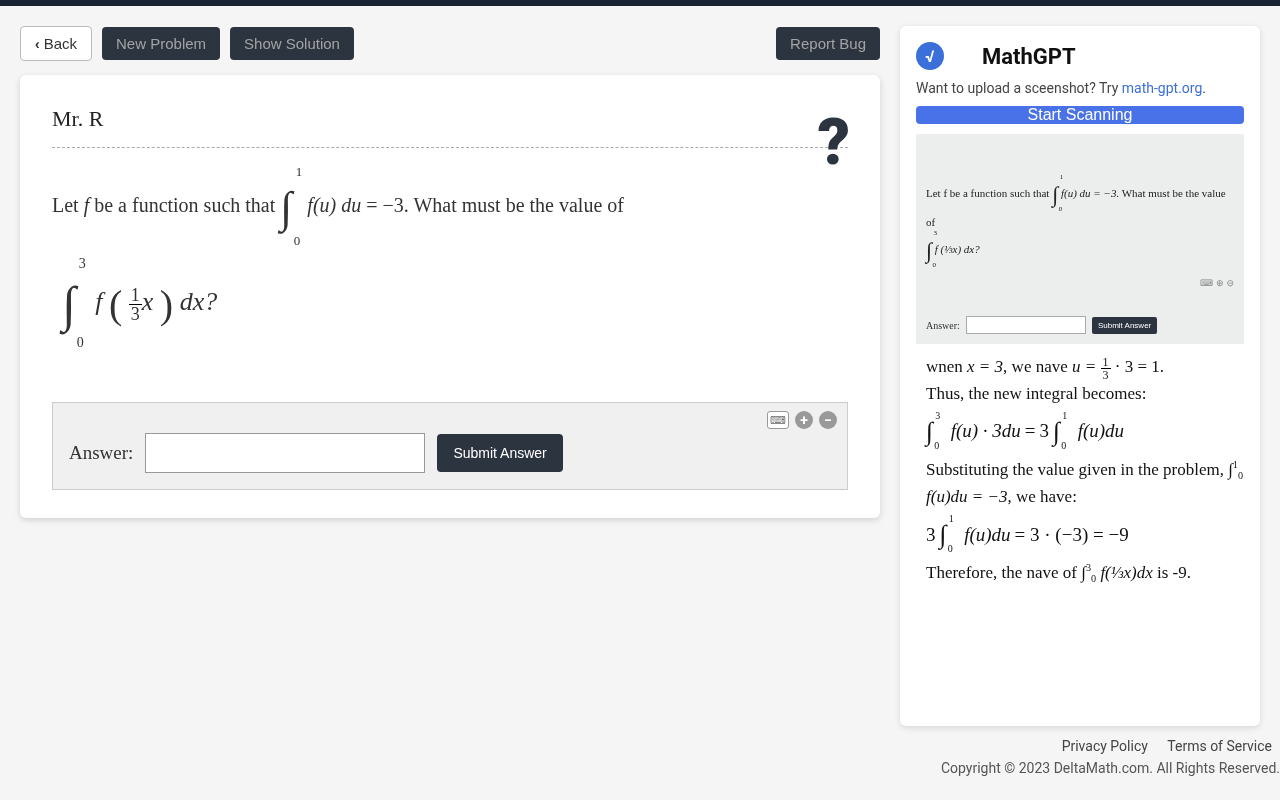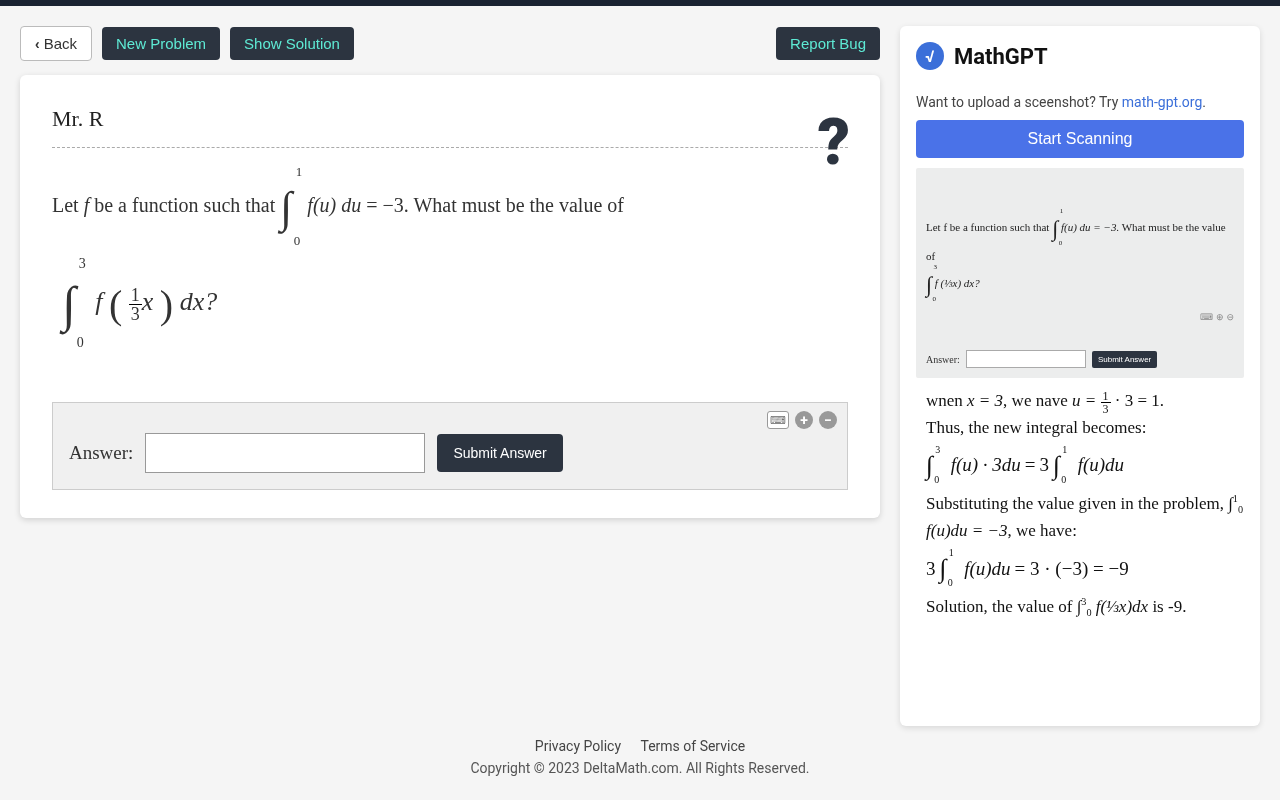--- a/index.html
+++ b/index.html
@@ -42,21 +42,21 @@
 .btn-outline {
   background: #fff;
   border: 1px solid #bbb;
   color: #333;
   display: flex;
   align-items: center;
   gap: 4px;
 }
 .btn-dark {
   background: #2c3440;
-  color: #5eead4;
+  color: #a3a3a3;
 }
 .toolbar-spacer { flex: 1; }
 .card {
   background: #fff;
   border-radius: 6px;
   padding: 28px 32px;
   box-shadow: 0 2px 6px rgba(0,0,0,0.15);
   position: relative;
 }
 .handwritten {
@@ -185,32 +185,31 @@
   align-items: center;
   justify-content: center;
   color: #fff;
   font-weight: bold;
   font-size: 16px;
 }
 .brand-name {
   font-size: 22px;
   font-weight: 700;
   color: #111;
+  margin-left: 28px;
 }
 .upload-text {
   font-size: 14px;
   color: #444;
-  margin-top: 14px;
 }
 .upload-text a { color: #3b6fd9; text-decoration: none; }
 .blue-btn {
   background: #4a72e8;
   color: #fff;
   border: none;
-  padding: 10px;
   border-radius: 4px;
   font-size: 16px;
   cursor: pointer;
   width: 100%;
 }
 .preview-box {
   background: #eceded;
   border-radius: 2px;
   min-height: 210px;
   padding: 12px 10px 10px 10px;
@@ -287,21 +286,21 @@
 .frac-inline {
   display: inline-flex;
   flex-direction: column;
   align-items: center;
   font-size: 12px;
   vertical-align: middle;
   line-height: 1;
 }
 .frac-inline .top { border-bottom: 1px solid #000; padding: 0 2px; }
 .footer {
-  text-align: center;
+  text-align: right;
   padding: 12px 0;
   font-size: 14px;
   color: #555;
 }
 .footer-links {
   margin-bottom: 6px;
 }
 .footer-links span {
   margin: 0 8px;
   color: #444;
@@ -452,21 +451,21 @@
       <div class="sol-eq">
         <span>3</span>
         <span style="position:relative;">
           <span class="int-small">∫</span>
           <span style="position:absolute;top:-4px;right:-7px;font-size:10px;">1</span>
           <span style="position:absolute;bottom:-2px;right:-6px;font-size:10px;">0</span>
         </span>
         &nbsp;&nbsp;<i>f(u)du</i>
         <span> = 3 · (−3) = −9</span>
       </div>
-      <span>Solution, the value of </span>
+      <span>Therefore, the nave of </span>
       <span>∫</span><span class="sup">3</span><span class="sub">0</span><i> f(⅓x)dx</i><span> is -9.</span>
     </div>
   </div>
 </div>
 
 <div class="footer">
   <div class="footer-links">
     <span>Privacy Policy</span>
     <span>Terms of Service</span>
   </div>

